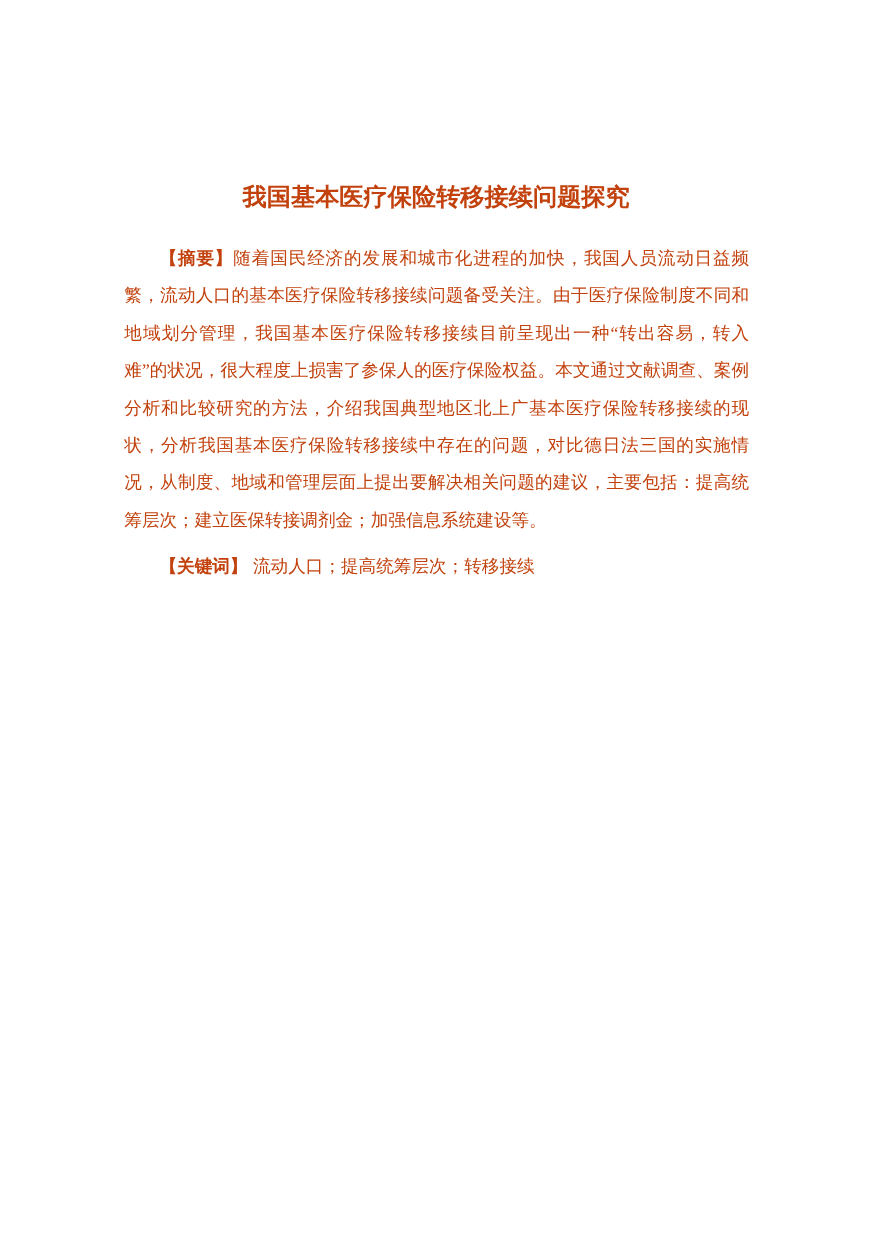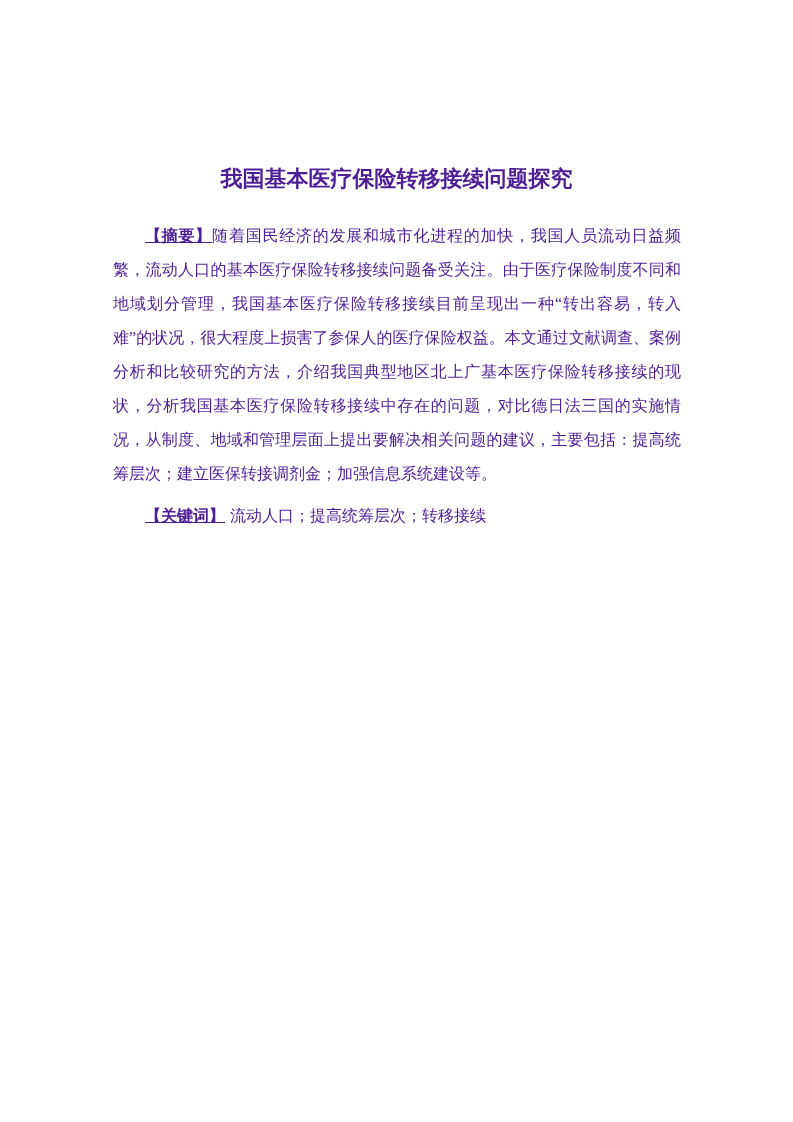--- a/index.html
+++ b/index.html
@@ -5,21 +5,21 @@
   html, body {
     margin: 0;
     padding: 0;
     background: #ffffff;
   }
   .page {
     position: relative;
     width: 793px;
     height: 1122px;
     background: #ffffff;
-    color: #4c1d95;
+    color: #c2410c;
     font-family: "Liberation Serif", "DejaVu Serif", serif;
     overflow: hidden;
   }
   .paper-title {
     position: absolute;
     top: 163px;
     left: 0;
     right: 0;
     margin: 0;
     text-align: center;
@@ -37,21 +37,20 @@
     margin: 0;
     font-size: 16px;
     line-height: 34px;
     text-align: justify;
     text-indent: 32px;
     word-break: break-all;
   }
   .bold-label {
     font-family: "Liberation Sans", "DejaVu Sans", sans-serif;
     font-weight: 700;
-    text-decoration: underline;
   }
   .keywords {
     position: absolute;
     top: 499px;
     left: 113px;
     width: 568px;
     margin: 0;
     font-size: 16px;
     line-height: 34px;
     text-indent: 32px;

